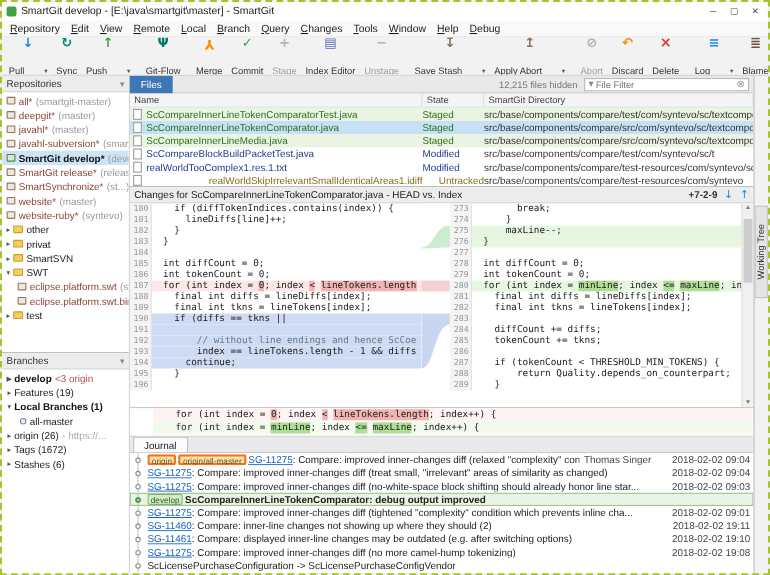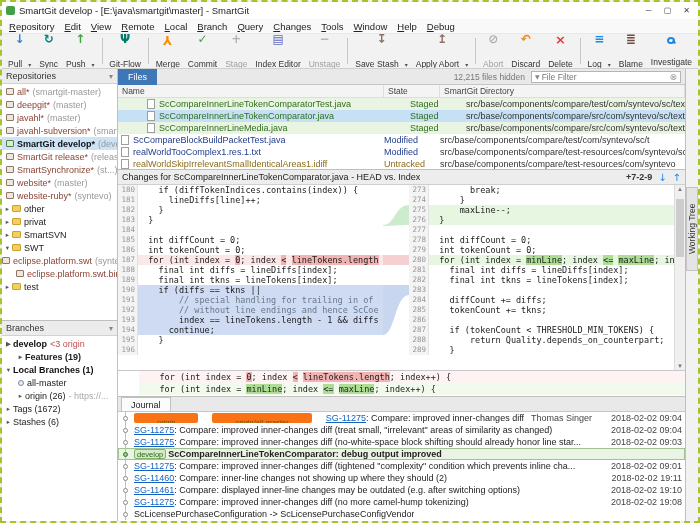--- a/index.html
+++ b/index.html
@@ -15,21 +15,21 @@
   
   .menubar { height:15px; background:#f9f9f9; display:flex; align-items:center; padding-left:2px; flex:none; border-bottom:1px solid #e8e8e8; }
   .menu-item { display:inline-block; padding:1px 5px; font-size:9.5px; }
   .menu-item::first-letter { text-decoration:underline; }
 
   
   .toolbar { height:35px; background:#f2f2f2; border-bottom:1px solid #cfcfcf; display:flex; align-items:stretch; padding:0 2px; flex:none; overflow:hidden; }
   .tbtn { display:flex; flex-direction:column; align-items:center; justify-content:center; padding:1px 4px; white-space:nowrap; }
   .tbtn.disabled { opacity:.45; filter:grayscale(1); }
   .ticon { font-family:"DejaVu Sans",sans-serif; font-size:12px; line-height:13px; height:13px; font-weight:bold; }
-  .tlabel { font-size:8.5px; color:#333; display:flex; align-items:center; gap:6px; margin-top:13px; }
+  .tlabel { font-size:8.5px; color:#333; display:flex; align-items:center; gap:18px; margin-top:13px; }
   .tdrop { font-size:6px; color:#555; }
   .tsep { width:1px; background:#c8c8c8; margin:4px 3px; }
   .rot180 { display:inline-block; transform:rotate(180deg); }
   .ic-pull{color:#1e88e5} .ic-sync{color:#00897b} .ic-push{color:#43a047}
   .ic-gitflow{color:#00796b} .ic-merge{color:#fb8c00} .ic-commit{color:#43a047}
   .ic-stage{color:#666} .ic-indexeditor{color:#5c6bc0} .ic-unstage{color:#666}
   .ic-savestash{color:#8d6e63} .ic-applystash{color:#8d6e63} .ic-abort{color:#e53935}
   .ic-discard{color:#fb8c00} .ic-delete{color:#e53935; font-size:13px} .ic-log{color:#1e88e5}
   .ic-blame{color:#6d4c41}
   .ic-investigate.mag { width:8px; height:8px; border:2px solid #1e88e5; border-radius:50%; position:relative; margin-top:2px; }
@@ -69,29 +69,29 @@
   .funnel { color:#888; font-size:6px; margin-right:2px; }
   .filter-box input { border:none; outline:none; flex:1; font-size:8.5px; font-family:"Liberation Sans",sans-serif; color:#444; min-width:0; }
   .clear-x { color:#999; font-size:9px; font-family:"DejaVu Sans",sans-serif; }
   .files-colheader { height:13px; background:#f4f4f4; border-bottom:1px solid #ddd; display:flex; align-items:center; font-size:8.5px; color:#444; flex:none; }
   .colh { border-right:1px solid #ddd; padding-left:4px; height:100%; display:flex; align-items:center; }
   .colh-name { width:266px; flex:none; }
   .colh-state { width:56px; flex:none; }
   .colh-dir { flex:1; }
   .file-rows { flex:1; overflow:hidden; background:#fff; }
   .file-row { height:12px; display:flex; align-items:center; font-size:9px; white-space:nowrap; overflow:hidden; }
-  .file-row.staged { background:#e9f4e2;padding-left:26px; }
+  .file-row.staged { background:#e9f4e2; }
   .file-row.selected { background:#c6e0f5; }
   .ficon { width:8px; height:10px; border:1px solid #9e9e9e; background:#fff; margin:0 4px 0 3px; flex:none; }
   .fname { width:251px; flex:none; overflow:hidden; }
   .fstate { width:56px; flex:none; }
   .fdir { flex:1; overflow:hidden; color:#333; }
   .staged .fname, .staged .fstate { color:#2f6f1f; }
   .modified .fname, .modified .fstate { color:#203c8f; }
-  .untracked .fname, .untracked .fstate { color:#8a6d1a; }
+  .untracked .fname, .untracked .fstate { color:#8a6d1a;text-align:right; }
 
   
   .changes-panel { flex:1; display:flex; flex-direction:column; min-height:0; border-bottom:1px solid #bfbfbf; }
   .changes-header { height:15px; background:#ededed; border-bottom:1px solid #cfcfcf; display:flex; align-items:center; font-size:9px; padding:0 4px; gap:6px; flex:none; }
   .changes-title { flex:1; overflow:hidden; white-space:nowrap; color:#222; }
   .changes-counts { color:#333; font-weight:bold; }
   .nav-arrow { color:#1e88e5; font-size:10px; font-family:"DejaVu Sans",sans-serif; }
   .diff-area { flex:1; display:flex; min-height:0; background:#fff; }
   .diff-pane { flex:1; overflow:hidden; min-width:0; }
   .diff-row { display:flex; height:10px; line-height:10px; }
@@ -118,21 +118,21 @@
   .journal-tabbar { height:15px; background:#e9e9e9; border-bottom:1px solid #c6c6c6; display:flex; align-items:flex-end; padding-left:3px; flex:none; }
   .journal-tab { background:#fbfbfb; border:1px solid #c0c0c0; border-bottom:none; font-size:9px; padding:0 9px; height:14px; line-height:14px; }
   .journal-rows { flex:1; background:#fff; overflow:hidden; }
   .journal-row { height:12px; display:flex; align-items:center; font-size:9px; padding-right:3px; overflow:hidden; }
   .journal-row.current { background:#eaf4e4; outline:1px solid #a3c293; outline-offset:-1px; }
   .graph-cell { width:16px; height:12px; position:relative; flex:none; }
   .graph-cell::before { content:""; position:absolute; left:7px; top:0; bottom:0; width:1px; background:#c0c0c0; }
   .dot { position:absolute; left:5px; top:3.5px; width:5px; height:5px; border-radius:50%; background:#fff; border:1px solid #8a8a8a; }
   .journal-row.current .dot { border-color:#2e7d32; background:#9ccc8a; }
   .jparts { flex:1; display:flex; align-items:center; white-space:nowrap; overflow:hidden; min-width:0; }
-  .tk-badge-remote { background:#f7e3b3; border:5px solid #f97316; color:#6e5212; font-size:7.5px; line-height:9px; height:10px; padding:0 18px; margin-right:14px; border-radius:2px; flex:none; }
+  .tk-badge-remote { background:#f7e3b3; border:2px solid #f97316; color:#6e5212; font-size:7.5px; line-height:9px; height:10px; padding:0 2px; margin-right:2px; border-radius:2px; flex:none; }
   .tk-badge-local { background:#d3ecc7; border:1px solid #7fb569; color:#2c5e1a; font-size:7.5px; line-height:9px; height:10px; padding:0 2px; margin-right:2px; border-radius:2px; flex:none; }
   .tk-link { color:#1461c4; text-decoration:underline; flex:none; }
   .tk-msg { overflow:hidden; }
   .tk-msg-bold { font-weight:bold; overflow:hidden; }
   .jright { margin-left:4px; display:flex; gap:8px; flex:none; }
   .jauthor { color:#444; }
   .jdate { color:#444; width:82px; text-align:right; }
 
   
   .right-strip { width:13px; flex:none; border-left:1px solid #bfbfbf; background:#f2f2f2; position:relative; }
@@ -400,21 +400,21 @@
 
             </div>
 
             <div class="tree-item" style="padding-left: 1px;">
               <span class="expander">▾</span>
               <span class="titem-icon ic-folder"></span>
               <span class="group-name">SWT</span>
 
             </div>
 
-            <div class="tree-item" style=" text-align: center;">
+            <div class="tree-item" style="padding-left: 14px; text-align: center;">
 
               <span class="titem-icon ic-repo"></span>
               <span class="repo-name">eclipse.platform.swt</span>
               <span class="tnote">(synte...)</span>
             </div>
 
             <div class="tree-item" style="padding-left: 14px;">
 
               <span class="titem-icon ic-repo"></span>
               <span class="repo-name">eclipse.platform.swt.binarie...</span>
@@ -436,42 +436,42 @@
         </div>
         <div class="tree">
 
             <div class="tree-item" style="padding-left: 2px;">
               <span class="expander">▶</span>
 
               <span class="bold">develop</span>
               <span class="tnote warn">&lt;3 origin</span>
             </div>
 
-            <div class="tree-item" style="padding-left: 14px; font-weight: bold;">
+            <div class="tree-item" style="padding-left: 2px;">
               <span class="expander">▸</span>
 
               <span>Features (19)</span>
 
             </div>
 
             <div class="tree-item" style="padding-left: 2px;">
               <span class="expander">▾</span>
 
               <span class="bold">Local Branches (1)</span>
 
             </div>
 
             <div class="tree-item" style="padding-left: 16px;">
 
               <span class="titem-icon ic-branch"></span>
               <span>all-master</span>
 
             </div>
 
-            <div class="tree-item" style="padding-left: 14px;">
+            <div class="tree-item" style="padding-left: 2px;">
               <span class="expander">▸</span>
 
               <span>origin (26)</span>
               <span class="tnote dim">- https://...</span>
             </div>
 
             <div class="tree-item" style="padding-left: 2px;">
               <span class="expander">▸</span>
 
               <span>Tags (1672)</span>
@@ -611,21 +611,21 @@
                 <span class="dcode"><span>    final int tkns = lineTokens[index];</span></span>
               </div>
 
               <div class="diff-row sel">
                 <span class="dnum">190</span>
                 <span class="dcode"><span>    if (diffs == tkns ||</span></span>
               </div>
 
               <div class="diff-row sel">
                 <span class="dnum">191</span>
-                <span class="dcode"><span>        </span><span class="tk-comment">// special handling for trailing in of</span></span>
+                <span class="dcode"><span>        </span></span>
               </div>
 
               <div class="diff-row sel">
                 <span class="dnum">192</span>
                 <span class="dcode"><span>        </span><span class="tk-comment">// without line endings and hence ScCoe</span></span>
               </div>
 
               <div class="diff-row sel">
                 <span class="dnum">193</span>
                 <span class="dcode"><span>        index == lineTokens.length - 1 &amp;&amp; diffs</span></span>

